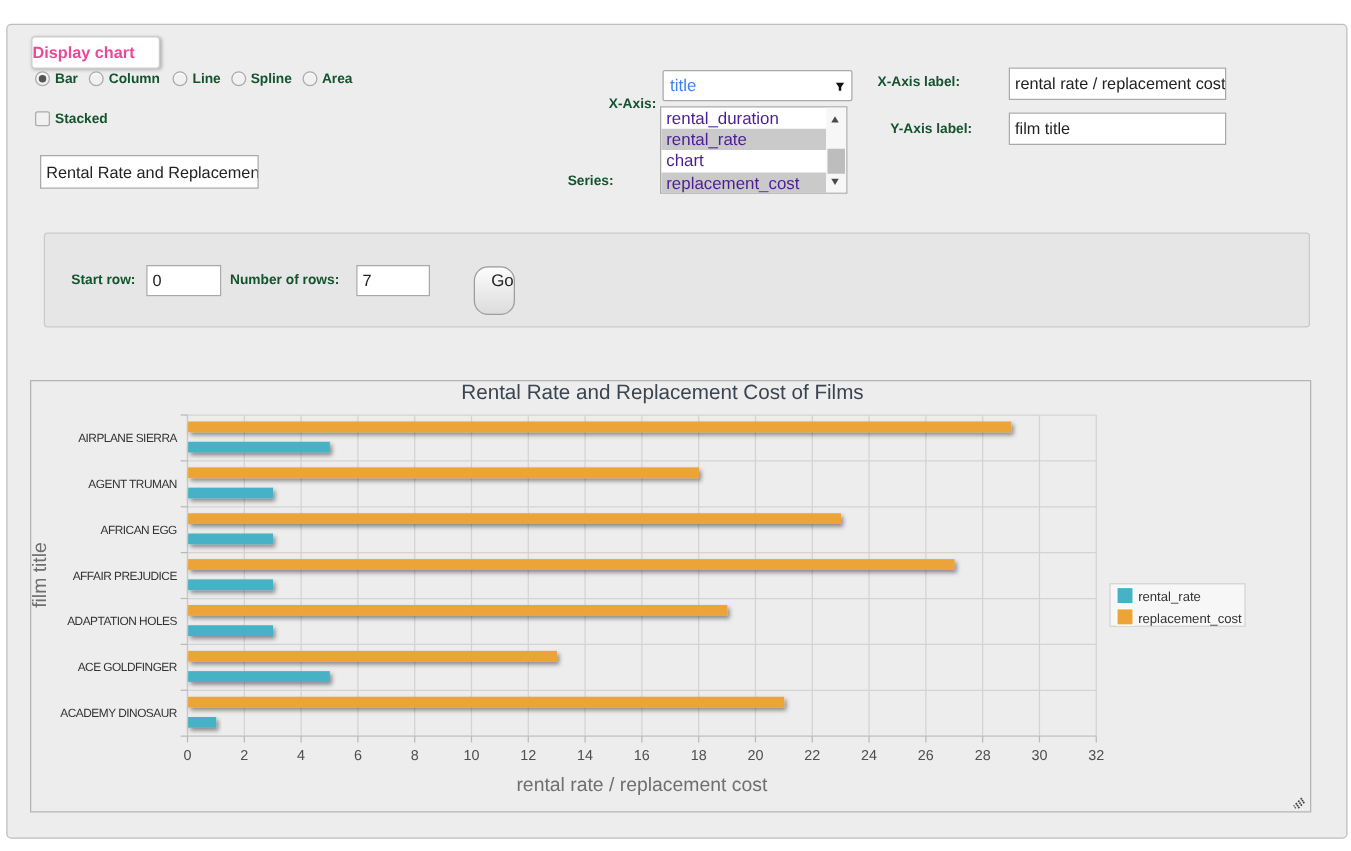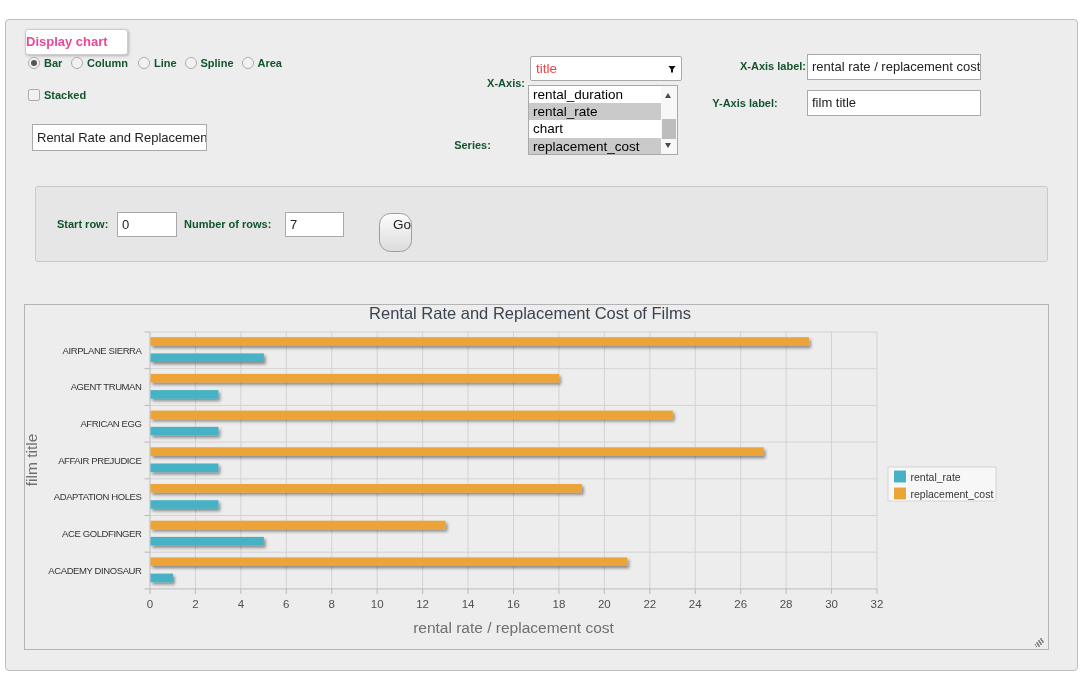--- a/index.html
+++ b/index.html
@@ -4,24 +4,24 @@
 <style>
 * { box-sizing: border-box; margin:0; padding:0; }
 html,body { width:1081px; height:681px; background:#fff; font-family:"Liberation Sans", sans-serif; }
 #fs { position:absolute; left:5px; top:19px; width:1073px; height:652px; border:1px solid #bdbdbd; border-radius:4px; background:#ededed; }
 #legendbox { position:absolute; left:25px; top:7px; width:103px; height:26px; background:#fff; border:1px solid #ccc; border-radius:3px; box-shadow:1px 1px 3px rgba(0,0,0,0.25); text-align:left; line-height:24px; font-weight:bold; font-size:13px; color:#ec4899;margin-top:22px; }
 .lbl { position:absolute; font-size:11px; color:#14532d;font-weight:bold; }
 .radio { position:absolute; width:12px; height:12px; border:1px solid #ababab; border-radius:50%; background:#f1f1f1; box-shadow:inset 0 1px 1px rgba(255,255,255,.8); }
 .radio.on::after { content:""; position:absolute; left:2px; top:2px; width:6px; height:6px; border-radius:50%; background:#555; }
 .checkbox { position:absolute; width:12px; height:12px; border:1px solid #ababab; border-radius:2px; background:#f1f1f1; }
 .tinput { position:absolute; background:#fff; border:1px solid #a9a9a9; font-size:13px; color:#222; padding-left:4px; line-height:24px; white-space:nowrap; overflow:hidden; }
-#selectbox { position:absolute; left:530px; top:56px; width:152px; height:25px; background:#fff; border:1px solid #a9a9a9; border-radius:2px; font-size:13.5px; color:#ef4444; line-height:23px; padding-left:5px; }
+#selectbox { position:absolute; left:530px; top:56px; width:152px; height:25px; background:#fff; border:1px solid #a9a9a9; border-radius:2px; font-size:13.5px; color:#3b82f6; line-height:23px; padding-left:5px; }
 #selectbox .arrow { position:absolute; right:5.5px; top:9px; width:8px; height:7px; }
 #listbox { position:absolute; left:528px; top:85px; width:150px; height:70px; background:#fff; border:1px solid #a9a9a9; overflow:hidden; }
-.opt { position:relative; height:17.2px; line-height:17.2px; padding-left:4px; font-size:13.5px; color:#000000; width:132px; }
+.opt { position:relative; height:17.2px; line-height:17.2px; padding-left:4px; font-size:13.5px; color:#4c1d95; width:132px; }
 .opt.sel { background:#cacaca; }
 #sbar { position:absolute; right:0; top:0; width:16px; height:68px; background:#f7f7f7; }
 #sbar .up { position:absolute; left:4px; top:7px; width:0; height:0; border-left:3.5px solid transparent; border-right:3.5px solid transparent; border-bottom:5px solid #4a4a4a; }
 #sbar .dn { position:absolute; left:4px; bottom:6px; width:0; height:0; border-left:3.5px solid transparent; border-right:3.5px solid transparent; border-top:5px solid #4a4a4a; }
 #sbar .thumb { position:absolute; left:1px; top:33px; width:14px; height:20px; background:#bdbdbd; }
 #panel { position:absolute; left:35px; top:186px; width:1013px; height:76px; background:#e6e6e6; border:1px solid #c9c9c9; border-radius:3px; }
 #gobtn { position:absolute; left:379px; top:213px; width:33px; height:39px; border:1px solid #9d9d9d; border-radius:11.5px; background:linear-gradient(#fcfcfc,#dcdcdc); font-size:13.5px; color:#222; text-align:right; line-height:21px; }
 #chartbox { position:absolute; left:24px; top:304px; width:1025px; height:346px; border:1px solid #b4b4b4; }
 #chartsvg { position:absolute; left:0; top:0; }
 </style>
@@ -57,21 +57,21 @@
   <div class="opt sel">rental_rate</div>
   <div class="opt">chart</div>
   <div class="opt sel">replacement_cost</div>
   <div id="sbar">
       <span class="up"></span>
       <span class="thumb"></span>
       <span class="dn"></span>
     </div>
 </div>
 
-<span class="lbl" style="left:696px; top:60px; width:110px; text-align:right;">X-Axis label:</span>
+<span class="lbl" style="left:680px; top:60px; width:110px; text-align:center;">X-Axis label:</span>
 <div class="tinput" style="left:807px; top:54px; width:174px; height:26px;">rental rate / replacement cost</div>
 <span class="lbl" style="left:690px; top:96.5px; width:110px; text-align:center;">Y-Axis label:</span>
 <div class="tinput" style="left:807px; top:90px; width:174px; height:26px;">film title</div>
 
 <div id="panel"></div>
 <span class="lbl" style="left:57px; top:218px;">Start row:</span>
 <div class="tinput" style="left:117px; top:212px; width:60px; height:25px; line-height:23px;">0</div>
 <span class="lbl" style="left:184px; top:218px;">Number of rows:</span>
 <div class="tinput" style="left:285px; top:212px; width:59px; height:25px; line-height:23px;">7</div>
 <div id="gobtn">Go</div>

